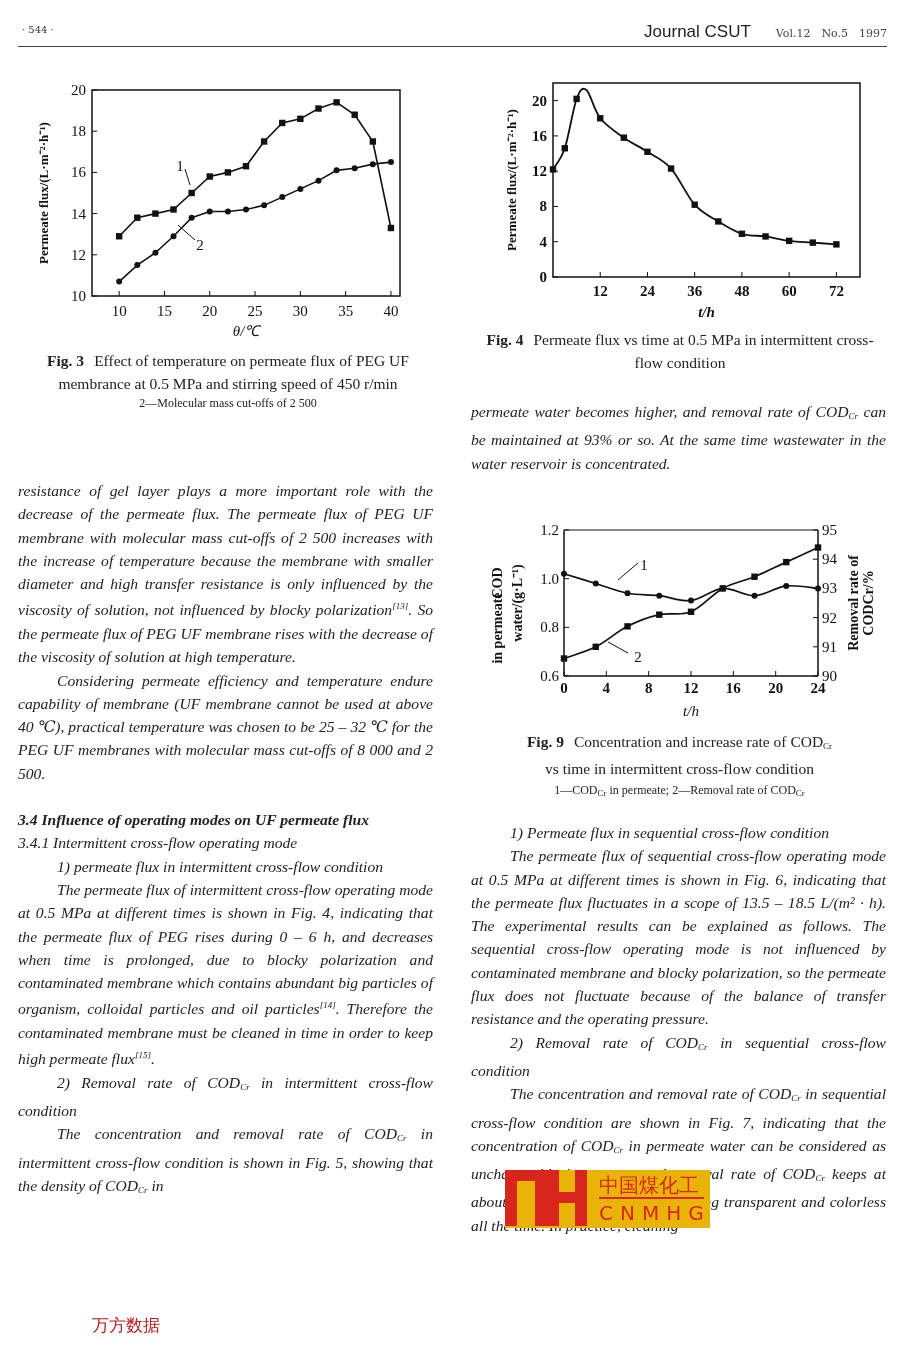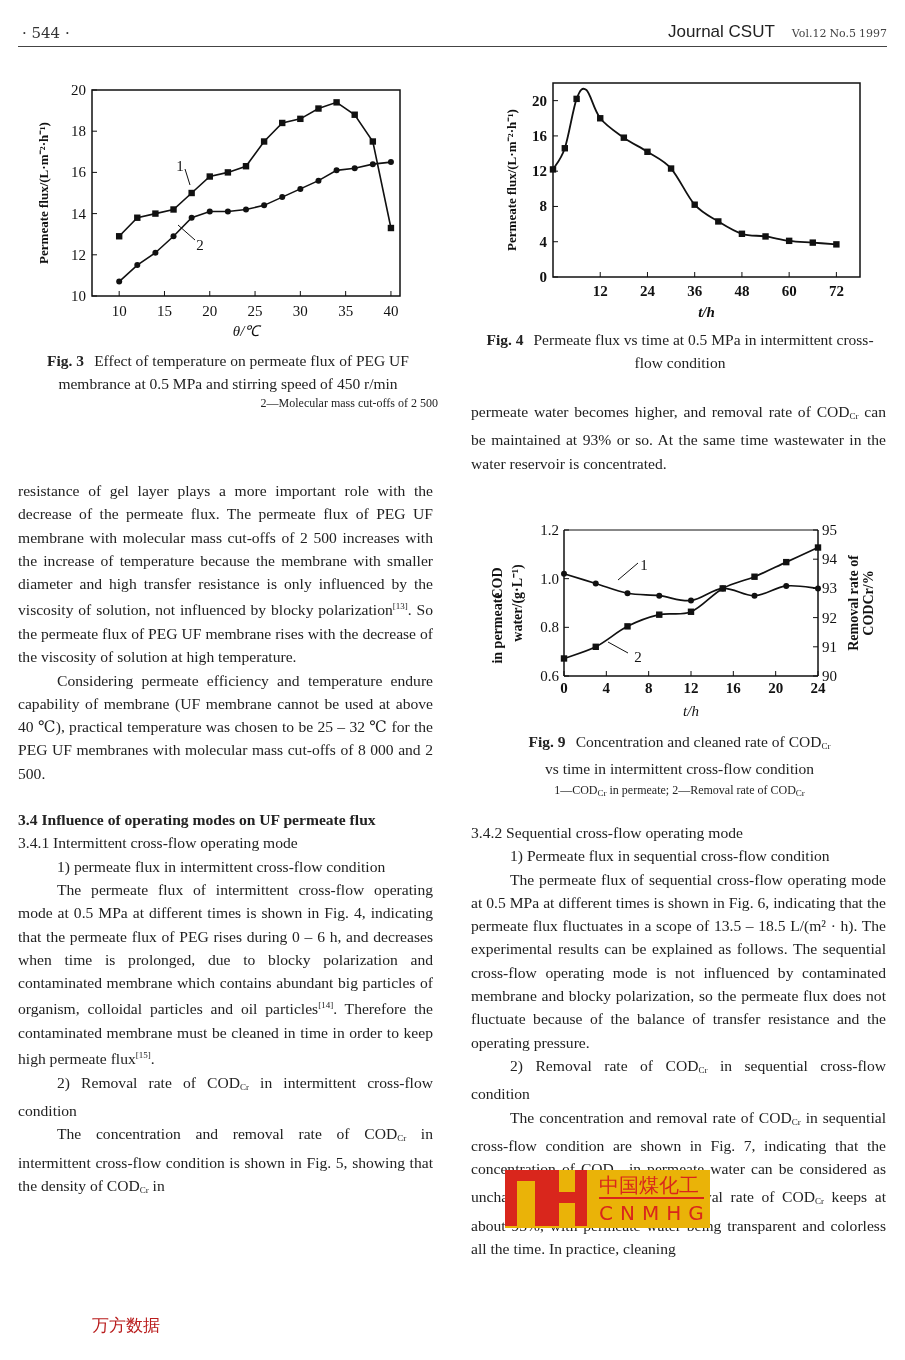--- a/index.html
+++ b/index.html
@@ -1,22 +1,22 @@
 <!DOCTYPE html>
 <html><head>
 <meta charset="utf-8">
 <style>
   html,body{margin:0;padding:0;background:#fff;}
   body{width:905px;height:1360px;position:relative;overflow:hidden;font-family:"Liberation Serif","DejaVu Serif",serif;color:#222;}
   .hdr{position:absolute;left:18px;right:18px;top:16px;height:30px;border-bottom:1px solid #444;font-size:12px;}
-  .hdr .pg{position:absolute;left:4px;top:8px;color:#333;font-family:"DejaVu Serif",serif;font-size:15px;}
+  .hdr .pg{position:absolute;left:4px;top:8px;color:#333;font-family:"DejaVu Serif",serif;font-size:10px;}
   .hdr .jn{position:absolute;right:0;top:6px;font-size:12px;}
   .hdr .jn .j{font-family:"Liberation Sans",sans-serif;font-size:17px;margin-right:14px;}
-  .hdr .jn .v{font-family:"DejaVu Serif",serif;font-size:11px;color:#444;}
-  .col{position:absolute;font-size:15.6px;line-height:23.3px;text-align:justify;}
+  .hdr .jn .v{font-family:"DejaVu Serif",serif;font-size:11px;color:#444;margin-left:8px;}
+  .col{position:absolute;font-size:15.6px;line-height:23.3px;text-align:justify;font-style:italic;}
   .col p{margin:0;}
   .ind{text-indent:2.5em;}
   .cap{text-align:center;font-size:15.5px;line-height:22.5px;}
   .cap b{font-family:"Liberation Serif",serif;margin-right:10px;}
   .cap .small{font-size:12px;line-height:20px;}
   sub{font-size:9px;vertical-align:-2px;}
   sup{font-size:9px;}
   .sec{font-weight:bold;}
   svg text{font-family:"Liberation Serif",serif;}
   .chart{position:absolute;}
@@ -101,21 +101,21 @@
     <circle cx="342.8235294117647" cy="89.16000000000003" r="3" fill="#111"></circle>
     <circle cx="360.94117647058823" cy="87.1" r="3" fill="#111"></circle>
     <line x1="155" y1="94" x2="160" y2="110" stroke="#111"></line>
     <text x="150" y="96" font-size="15" text-anchor="middle" fill="#111">1</text>
     <line x1="148" y1="150" x2="165" y2="165" stroke="#111"></line>
     <text x="170" y="175" font-size="15" text-anchor="middle" fill="#111">2</text>
   </svg>
 
 <div class="cap" style="position:absolute;left:18px;top:350px;width:420px;">
   <div><b>Fig. 3</b><span>Effect of temperature on permeate flux of PEG UF membrance at 0.5 MPa and stirring speed of 450 r/min</span></div>
-  <div class="small" style="line-height:16px;text-align:right;">2—Molecular mass cut-offs of 2 500</div>
+  <div class="small" style="line-height:16px;">2—Molecular mass cut-offs of 2 500</div>
 </div>
 
 <svg class="chart" id="fig4" style="left:500px;top:78px;" width="375" height="250">
     <rect x="53" y="5" width="307" height="194" fill="none" stroke="#111" stroke-width="1.5"></rect>
     <line x1="53" x2="58" y1="199" y2="199" stroke="#111"></line>
     <text x="47" y="204" font-size="15" text-anchor="end" fill="#111" font-weight="bold">0</text>
     <line x1="53" x2="58" y1="163.72727272727272" y2="163.72727272727272" stroke="#111"></line>
     <text x="47" y="168.72727272727272" font-size="15" text-anchor="end" fill="#111" font-weight="bold">4</text>
     <line x1="53" x2="58" y1="128.45454545454544" y2="128.45454545454544" stroke="#111"></line>
     <text x="47" y="133.45454545454544" font-size="15" text-anchor="end" fill="#111" font-weight="bold">8</text>
@@ -238,27 +238,26 @@
     <rect x="241.55" y="67.2" width="6.4" height="6.4" fill="#111"></rect>
     <rect x="273.3" y="55.519999999999825" width="6.4" height="6.4" fill="#111"></rect>
     <rect x="305.05" y="40.91999999999983" width="6.4" height="6.4" fill="#111"></rect>
     <rect x="336.8" y="26.31999999999984" width="6.4" height="6.4" fill="#111"></rect>
     <line x1="140" y1="62" x2="160" y2="45" stroke="#111"></line>
     <text x="166" y="52" font-size="15" text-anchor="middle" fill="#111">1</text>
     <line x1="130" y1="124" x2="150" y2="135" stroke="#111"></line>
     <text x="160" y="144" font-size="15" text-anchor="middle" fill="#111">2</text>
   </svg>
 <div class="cap" style="position:absolute;left:472px;top:731px;width:415px;">
-  <div><b>Fig. 9</b><span>Concentration and cleaned rate of COD</span><sub>Cr</sub></div>
+  <div><b>Fig. 9</b><span>Concentration and increase rate of COD</span><sub>Cr</sub></div>
   <div>vs time in intermittent cross-flow condition</div>
   <div class="small"><span>1—COD</span><sub>Cr</sub><span> in permeate; 2—Removal rate of COD</span><sub>Cr</sub></div>
 </div>
 
 <div class="col" style="left:471px;top:821px;width:415px;">
-  <p>3.4.2   Sequential cross-flow operating mode</p>
   <p class="ind">1) Permeate flux in sequential cross-flow condition</p>
   <p class="ind">The permeate flux of sequential cross-flow operating mode at 0.5 MPa at different times is shown in Fig. 6, indicating that the permeate flux fluctuates in a scope of 13.5 – 18.5 L/(m² · h). The experimental results can be explained as follows. The sequential cross-flow operating mode is not influenced by contaminated membrane and blocky polarization, so the permeate flux does not fluctuate because of the balance of transfer resistance and the operating pressure.</p>
   <p class="ind"><span>2) Removal rate of COD</span><sub>Cr</sub><span> in sequential cross-flow condition</span></p>
   <p class="ind"><span>The concentration and removal rate of COD</span><sub>Cr</sub><span> in sequential cross-flow condition are shown in Fig. 7, indicating that the concentration of COD</span><sub>Cr</sub><span> in permeate water can be considered as unchangeable in a scope and removal rate of COD</span><sub>Cr</sub><span> keeps at about 93%, with permeate water being transparent and colorless all the time. In practice, cleaning</span></p>
 </div>
 
 <div class="wm" style="left:505px;top:1170px;width:205px;height:58px;background:#eab308;">
   <svg width="205" height="58">
     <g fill="#d9261c">
       <rect x="0" y="0" width="12" height="56"></rect>

